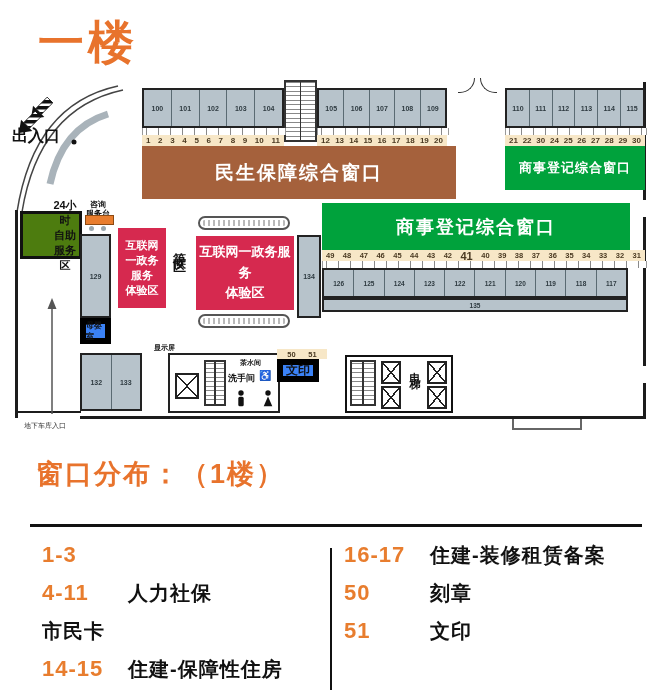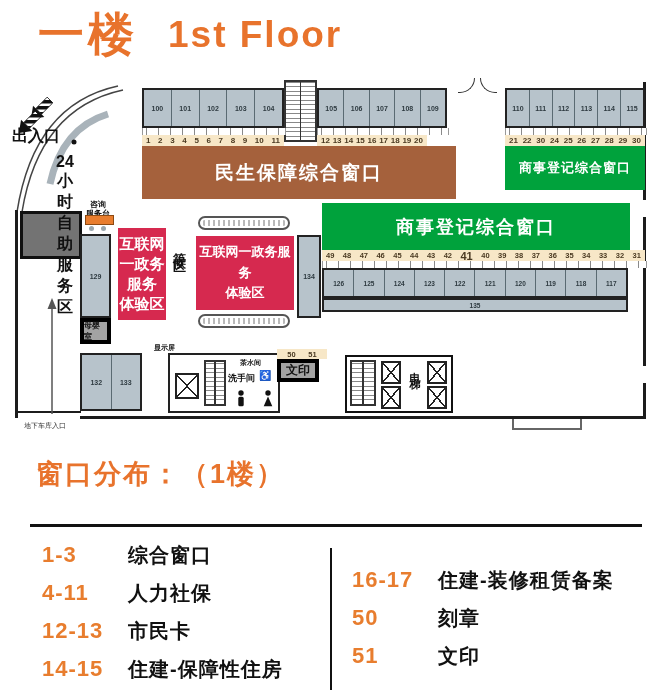--- a/index.html
+++ b/index.html
@@ -2,41 +2,41 @@
 <html><head>
 <meta charset="utf-8">
 <style>
   html,body{margin:0;padding:0;background:#fff;}
   .screen{position:relative;width:654px;height:696px;background:#fff;overflow:hidden;
           font-family:"Liberation Sans", sans-serif;color:#111;}
   .abs{position:absolute;}
   .preline{white-space:pre-line;}
   .vert{writing-mode:vertical-rl;text-orientation:upright;}
   
-  .title-cn{left:38px;top:4px;font-size:46px;font-weight:bold;color:#E8732C;letter-spacing:4px;}
+  .title-cn{left:38px;top:12px;font-size:46px;font-weight:bold;color:#E8732C;letter-spacing:4px;}
   .title-en{left:168px;top:14px;font-size:37px;font-weight:bold;color:#E8732C;letter-spacing:2px;}
   
   .plan{left:0;top:70px;width:654px;height:392px;}
   .wall{background:#1c1c1c;}
   .roomrow{display:flex;background:#B7C3CB;border:2px solid #222;box-sizing:border-box;}
   .roomrow .room-cell{flex:1;border-right:1px solid #5a6a72;display:flex;align-items:center;justify-content:center;
        font-size:7px;font-weight:bold;color:#2e3a40;}
   .roomrow .room-cell:last-child{border-right:none;}
   .sqstrip{background:repeating-linear-gradient(90deg,#fff 0 3px,#8a8a8a 3px 4.5px,#fff 4.5px 12px);
        border-left:1px solid #999;border-right:1px solid #999;}
   .numstrip{background:#F7E7C7;display:flex;justify-content:space-between;align-items:center;
        padding:0 4px;box-sizing:border-box;}
   .numstrip span{font-size:8px;font-weight:bold;color:#4a3a22;}
   .banner{display:flex;align-items:center;justify-content:center;color:#fff;font-weight:bold;letter-spacing:2px;}
   .brown{background:#A5613C;}
   .green{background:#00A23C;}
   .redzone{background:#D6294F;color:#fff;font-weight:bold;display:flex;align-items:center;justify-content:center;text-align:center;}
   .grayroom{background:#B7C3CB;border:2px solid #222;box-sizing:border-box;display:flex;align-items:center;justify-content:center;
        font-size:7px;font-weight:bold;color:#2e3a40;}
-  .whiteroom{background:#a3a3a3;border:4px solid #000000;box-sizing:border-box;display:flex;align-items:center;justify-content:center;
+  .whiteroom{background:#3b82f6;border:6px solid #000000;box-sizing:border-box;display:flex;align-items:center;justify-content:center;
        font-size:8px;font-weight:bold;color:#111;font-family:Liberation Serif, serif;}
   .esc{border:2px solid #555;border-radius:8px;box-sizing:border-box;
        background:repeating-linear-gradient(90deg,#fff 0 3px,#b9b9b9 3px 5px);box-shadow:inset 0 0 0 2px #fff;}
   .stairs{border:2px solid #333;box-sizing:border-box;background:
        linear-gradient(90deg,transparent 0 calc(50% - .75px),#333 calc(50% - .75px) calc(50% + .75px),transparent calc(50% + .75px)),
        repeating-linear-gradient(0deg,#fff 0 3.5px,#888 3.5px 4.5px);}
   .shaft{border:2px solid #222;box-sizing:border-box;background:
        linear-gradient(to top right,transparent calc(50% - .75px),#222 0 calc(50% + .75px),transparent 0),
        linear-gradient(to bottom right,transparent calc(50% - .75px),#222 0 calc(50% + .75px),transparent 0),#fff;}
   .door{width:16px;height:14px;border:1.5px solid #333;border-top:none;border-left:none;border-radius:0 0 16px 0;}
@@ -49,21 +49,20 @@
   .legend-row{display:flex;align-items:baseline;height:29px;}
   .legend-row .range{width:86px;font-size:22px;font-weight:bold;color:#E87D2E;letter-spacing:1px;}
   .legend-row .lab{font-size:20px;font-weight:bold;color:#111;letter-spacing:1px;}
 </style>
 </head>
 <body>
 
 <div class="screen">
 
   <div class="abs title-cn">一楼</div>
-  <div class="abs title-en">1st Floor</div>
 
   <div class="abs plan">
 
     <svg class="abs" style="left:0;top:0;width:150px;height:160px;">
       <path d="M118,16 Q34,34 17,142" fill="none" stroke="#444" stroke-width="1.5"></path>
       <path d="M123,20 Q39,38 22,142" fill="none" stroke="#444" stroke-width="1.5"></path>
       <path d="M108,44 Q62,58 50,114" fill="none" stroke="#a9b3ba" stroke-width="7"></path>
       <circle cx="74" cy="72" r="2.5" fill="#111"></circle>
     </svg>
 
@@ -121,21 +120,21 @@
         <span>4</span>
         <span>5</span>
         <span>6</span>
         <span>7</span>
         <span>8</span>
         <span>9</span>
         <span>10</span>
         <span>11</span>
       </div>
     <div class="abs sqstrip" style="left:317px;top:58px;width:130px;height:7px;"></div>
-    <div class="abs numstrip" style="left:317px;top:65px;width:110px;height:11px;text-align:center;">
+    <div class="abs numstrip" style="left:317px;top:65px;width:130px;height:11px;text-align:center;">
 
     <span>12</span>
         <span>13</span>
         <span>14</span>
         <span>15</span>
         <span>16</span>
         <span>17</span>
         <span>18</span>
         <span>19</span>
         <span>20</span>
@@ -204,33 +203,33 @@
         <div class="room-cell" style="font-size:6.5px;">122</div>
         <div class="room-cell" style="font-size:6.5px;">121</div>
         <div class="room-cell" style="font-size:6.5px;">120</div>
         <div class="room-cell" style="font-size:6.5px;">119</div>
         <div class="room-cell" style="font-size:6.5px;">118</div>
         <div class="room-cell" style="font-size:6.5px;">117</div>
       </div>
     <div class="abs grayroom" style="left:322px;top:228px;width:306px;height:14px;font-size:6.5px;">135</div>
     <div class="abs grayroom" style="left:297px;top:165px;width:24px;height:83px;">134</div>
 
-    <div class="abs" style="left:20px;top:141px;width:62px;height:48px;background:#737373;border:3px solid #111;box-sizing:border-box;display:flex;align-items:center;justify-content:center;text-align:center;font-size:16px;font-weight:bold;padding-left:28px;">
+    <div class="abs" style="left:20px;top:141px;width:62px;height:48px;background:#4d7c0f;border:3px solid #111;box-sizing:border-box;display:flex;align-items:center;justify-content:center;text-align:center;font-size:11px;font-weight:bold;padding-left:28px;">
         <span class="preline">24小时
 自助服务区</span>
       </div>
     <div class="abs smalllabel preline" style="left:86px;top:130px;text-align:center;">咨询
 服务台</div>
     <div class="abs" style="left:85px;top:145px;width:27px;height:8px;background:#E87D2E;border:1px solid #8c4a12;"></div>
     <div class="abs" style="left:89px;top:156px;width:5px;height:5px;border-radius:50%;background:#9aa7ae;"></div>
     <div class="abs" style="left:101px;top:156px;width:5px;height:5px;border-radius:50%;background:#9aa7ae;"></div>
     <div class="abs grayroom" style="left:80px;top:164px;width:31px;height:84px;">129</div>
     <div class="abs whiteroom" style="left:80px;top:248px;width:31px;height:26px;">母婴室</div>
 
-    <div class="abs redzone preline" style="left:118px;top:158px;width:48px;height:92px;font-size:15px;line-height:1.35;">互联网
+    <div class="abs redzone preline" style="left:118px;top:158px;width:48px;height:80px;font-size:11px;line-height:1.35;">互联网
 一政务
 服务
 体验区</div>
     <div class="abs vert" style="left:170px;top:172px;font-size:13px;font-weight:bold;letter-spacing:4px;">等候区</div>
     <div class="abs esc" style="left:198px;top:146px;width:92px;height:14px;"></div>
     <div class="abs redzone preline" style="left:196px;top:166px;width:98px;height:74px;font-size:13px;line-height:1.6;">互联网一政务服务
 体验区</div>
     <div class="abs esc" style="left:198px;top:244px;width:92px;height:14px;"></div>
 
     <div class="abs smalllabel" style="left:154px;top:274px;font-size:7px;">显示屏</div>
@@ -280,39 +279,37 @@
   </div>
 
   <div class="abs legend-title">窗口分布：（1楼）</div>
   <div class="abs legend-rule"></div>
   <div class="abs legend-divider"></div>
 
   <div class="abs legend-col" style="left:42px;top:542px;width:282px;">
 
       <div class="legend-row">
         <span class="range">1-3</span>
-        <span class="lab">综合窗口</span>
       </div>
 
       <div class="legend-row">
         <span class="range">4-11</span>
         <span class="lab">人力社保</span>
       </div>
 
       <div class="legend-row">
-        <span class="range">12-13</span>
         <span class="lab">市民卡</span>
       </div>
 
       <div class="legend-row">
         <span class="range">14-15</span>
         <span class="lab">住建-保障性住房</span>
       </div>
     </div>
-  <div class="abs legend-col" style="left:352px;top:542px;width:300px;margin-top:25px;">
+  <div class="abs legend-col" style="left:344px;top:542px;width:300px;">
 
       <div class="legend-row">
         <span class="range">16-17</span>
         <span class="lab">住建-装修租赁备案</span>
       </div>
 
 
       <div class="legend-row">
         <span class="range">50</span>
         <span class="lab">刻章</span>

